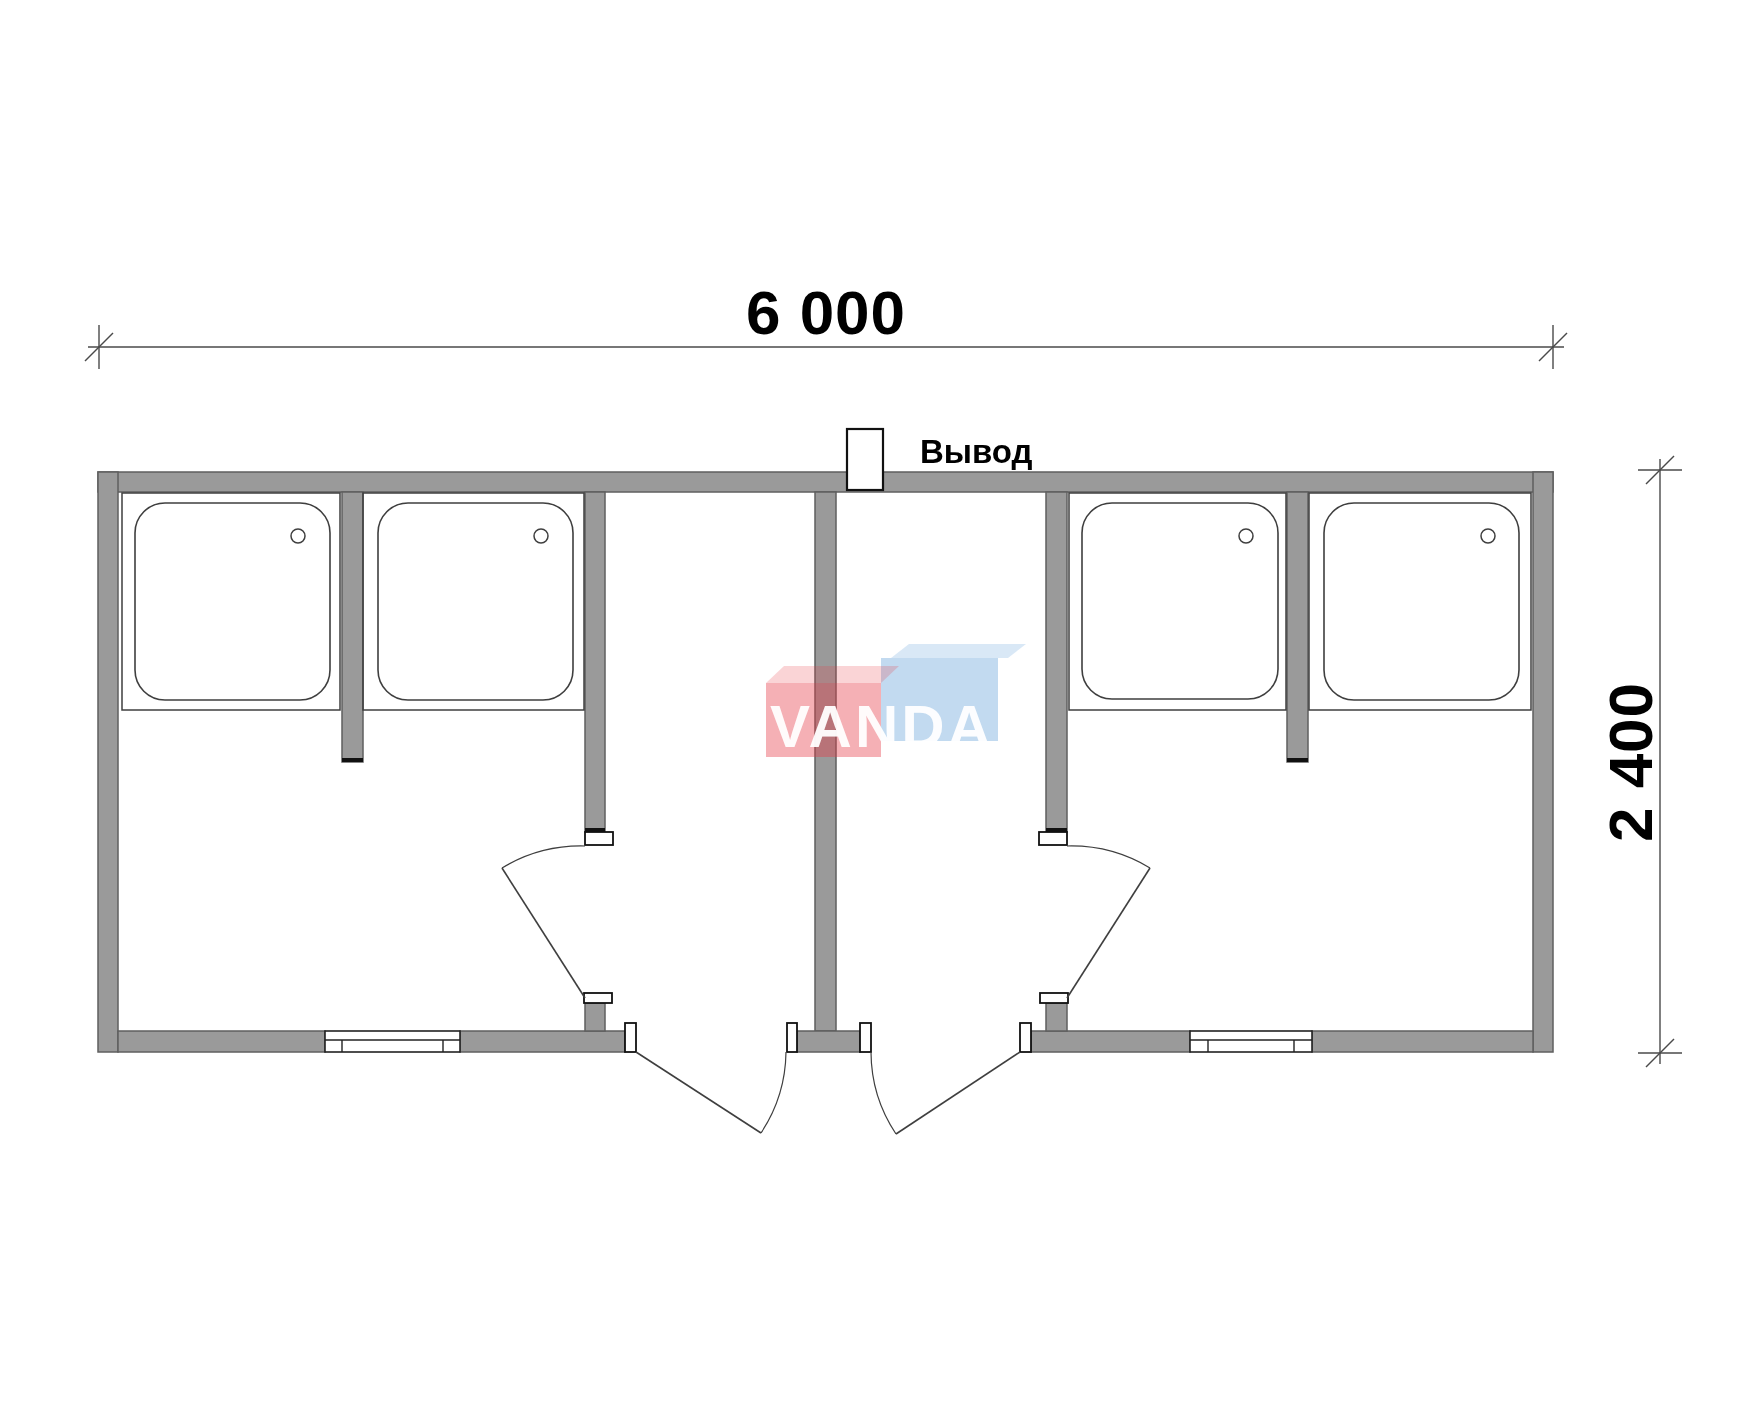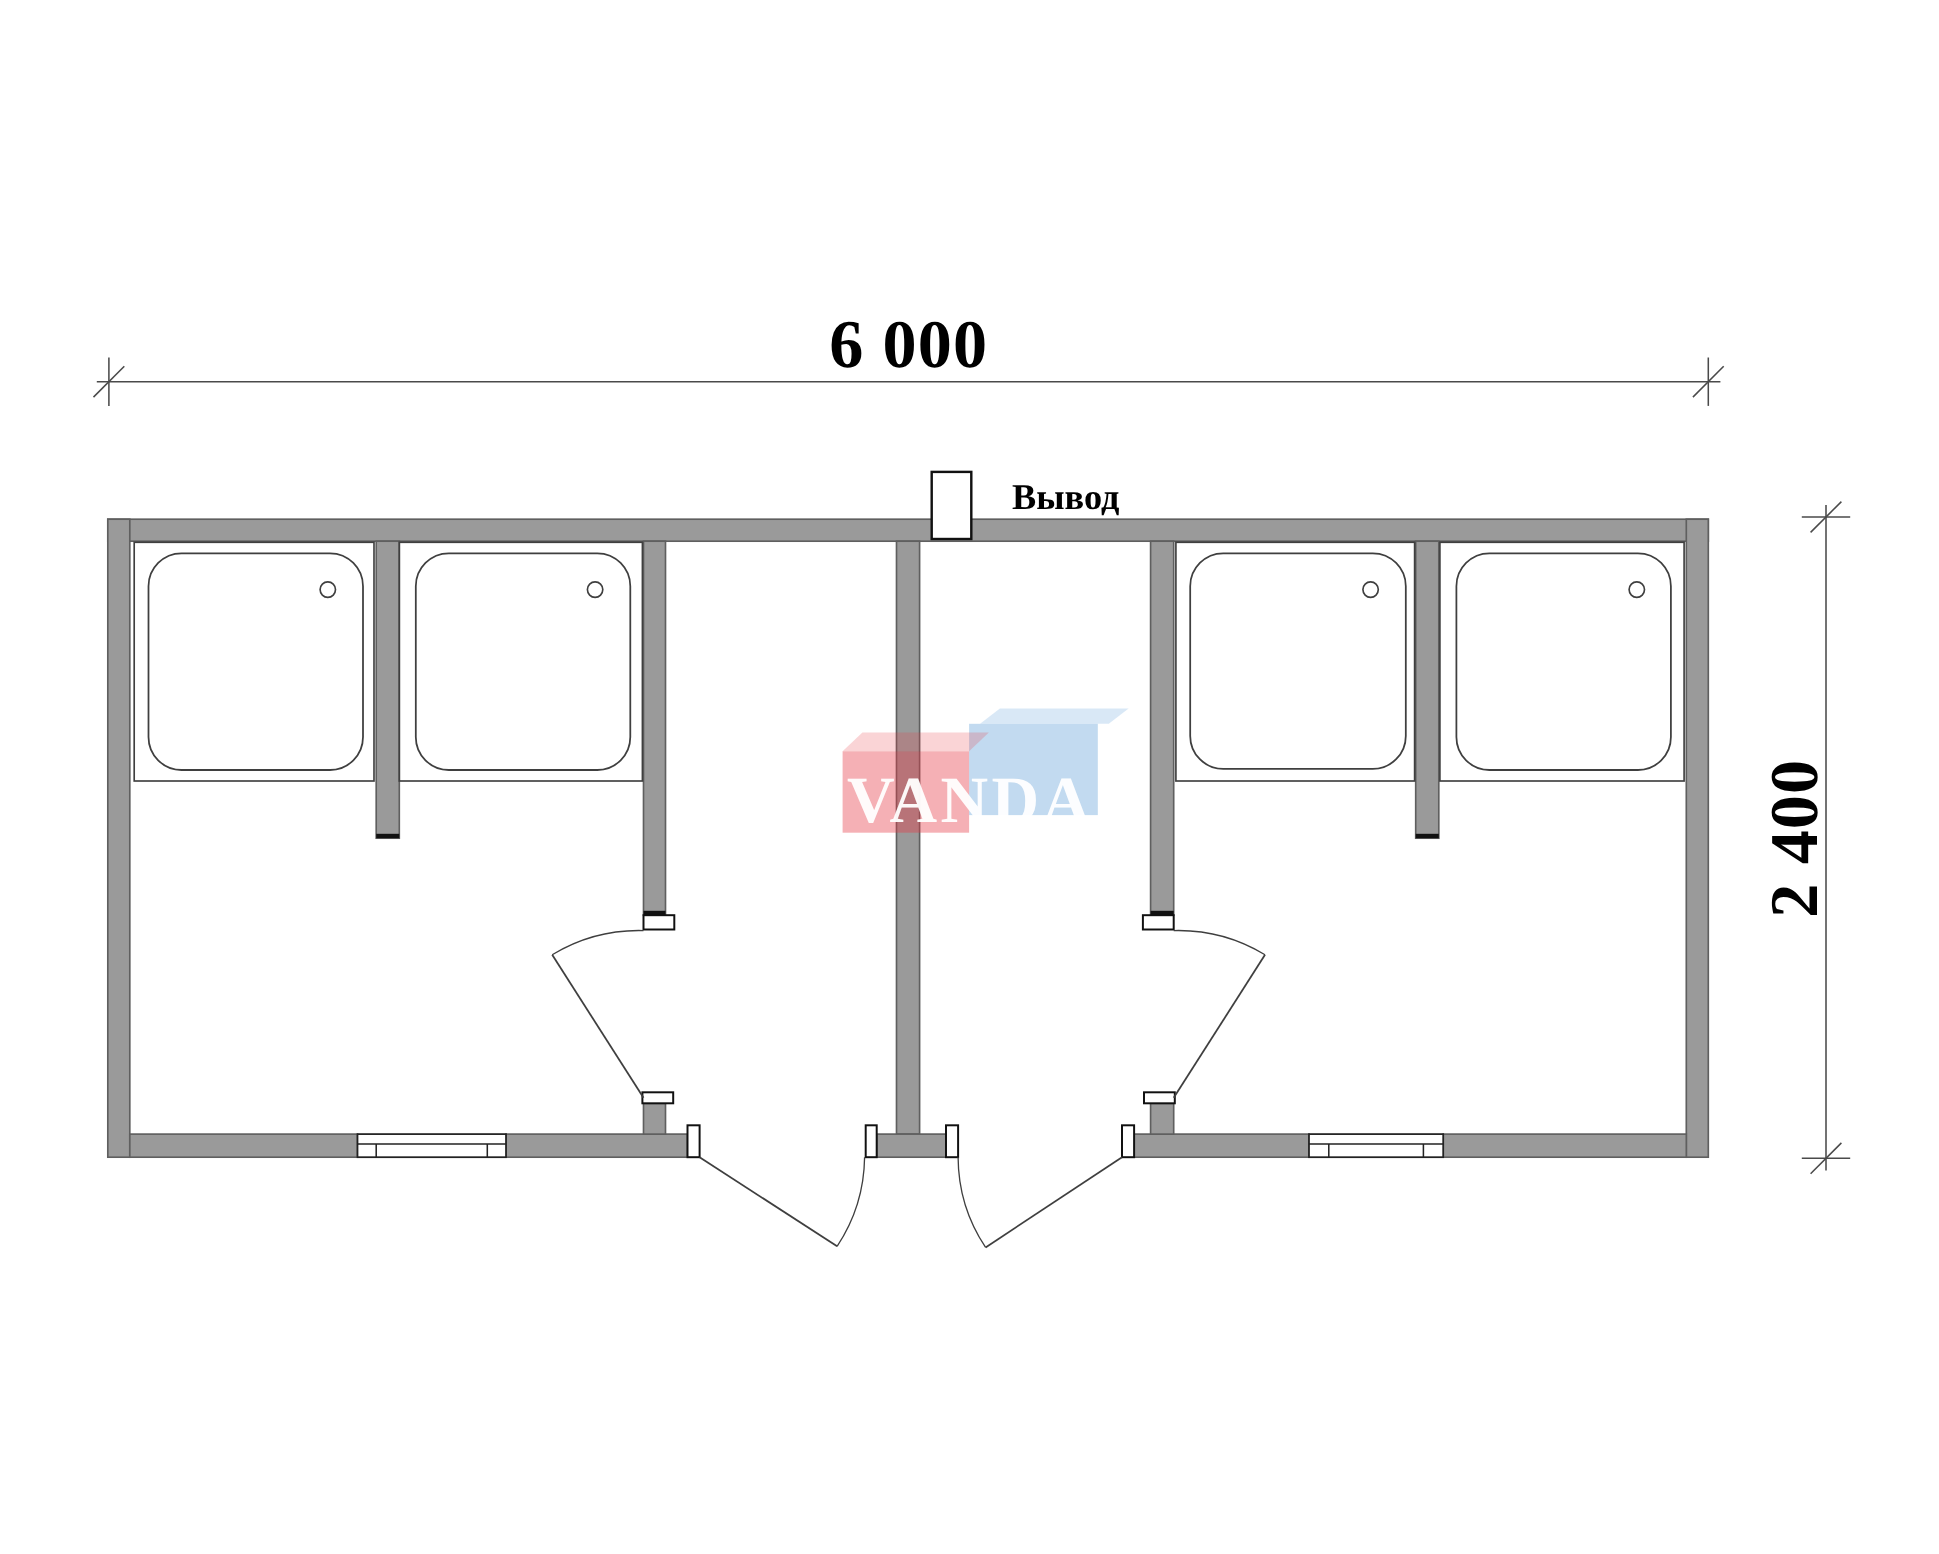--- a/index.html
+++ b/index.html
@@ -10,21 +10,21 @@
     --logo-red:#e63946;
     --logo-blue:#5f9fd8;
     --bg:#ffffff;
   }
   html,body{margin:0;padding:0;background:var(--bg);}
   .canvas{
     position:relative;
     width:1763px;height:1293px;
     background:var(--bg);
     overflow:hidden;
-    font-family:Liberation Serif, serif;
+    font-family:Liberation Sans, sans-serif;
   }
   svg{position:absolute;left:0;top:0;}
   .wall{fill:var(--wall-fill);stroke:var(--wall-stroke);stroke-width:1.5;}
   .cap{fill:#111;stroke:none;}
   .jamb{fill:#ffffff;stroke:#111;stroke-width:1.8;}
   .thin{fill:none;stroke:var(--line);stroke-width:1.5;}
   .tray{fill:#ffffff;stroke:var(--line);stroke-width:1.6;}
   .door{fill:none;stroke:var(--line);stroke-width:1.6;}
   .arc{fill:none;stroke:var(--line);stroke-width:1.2;}
   .winline{fill:none;stroke:#222;stroke-width:1.4;}

